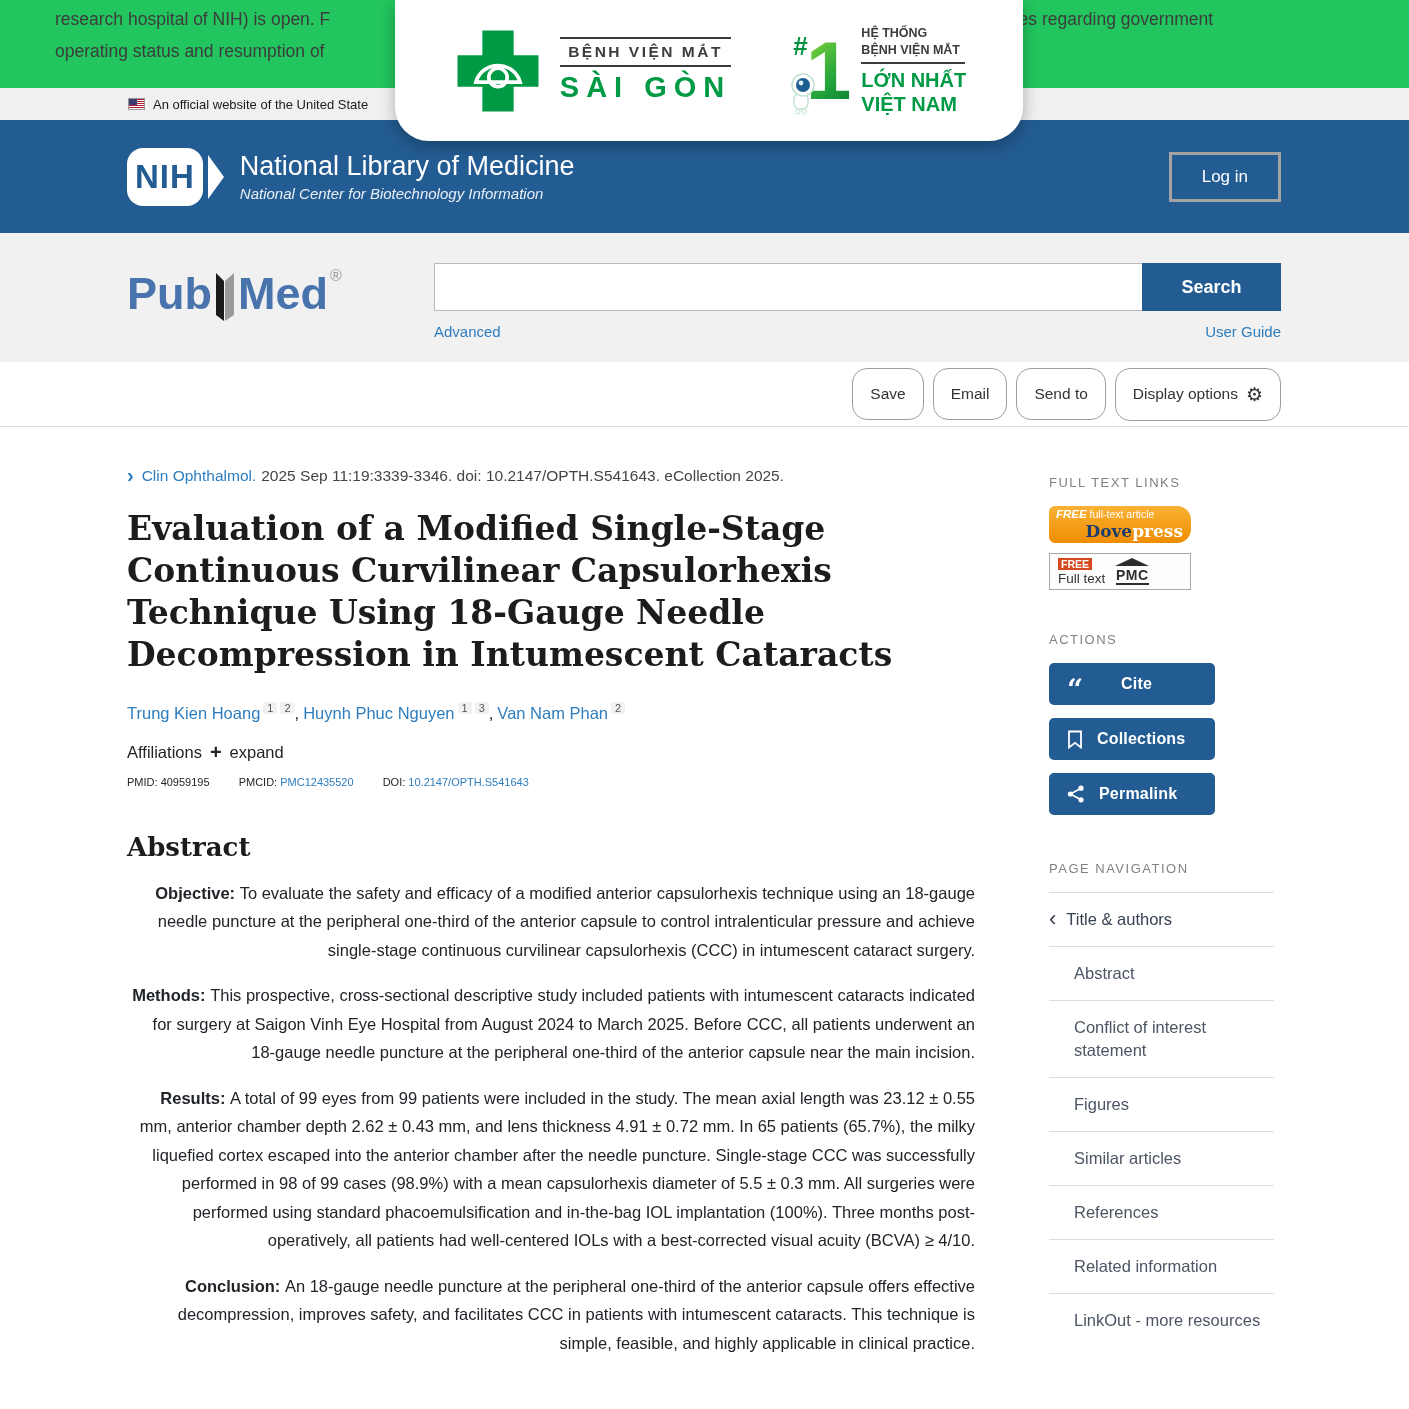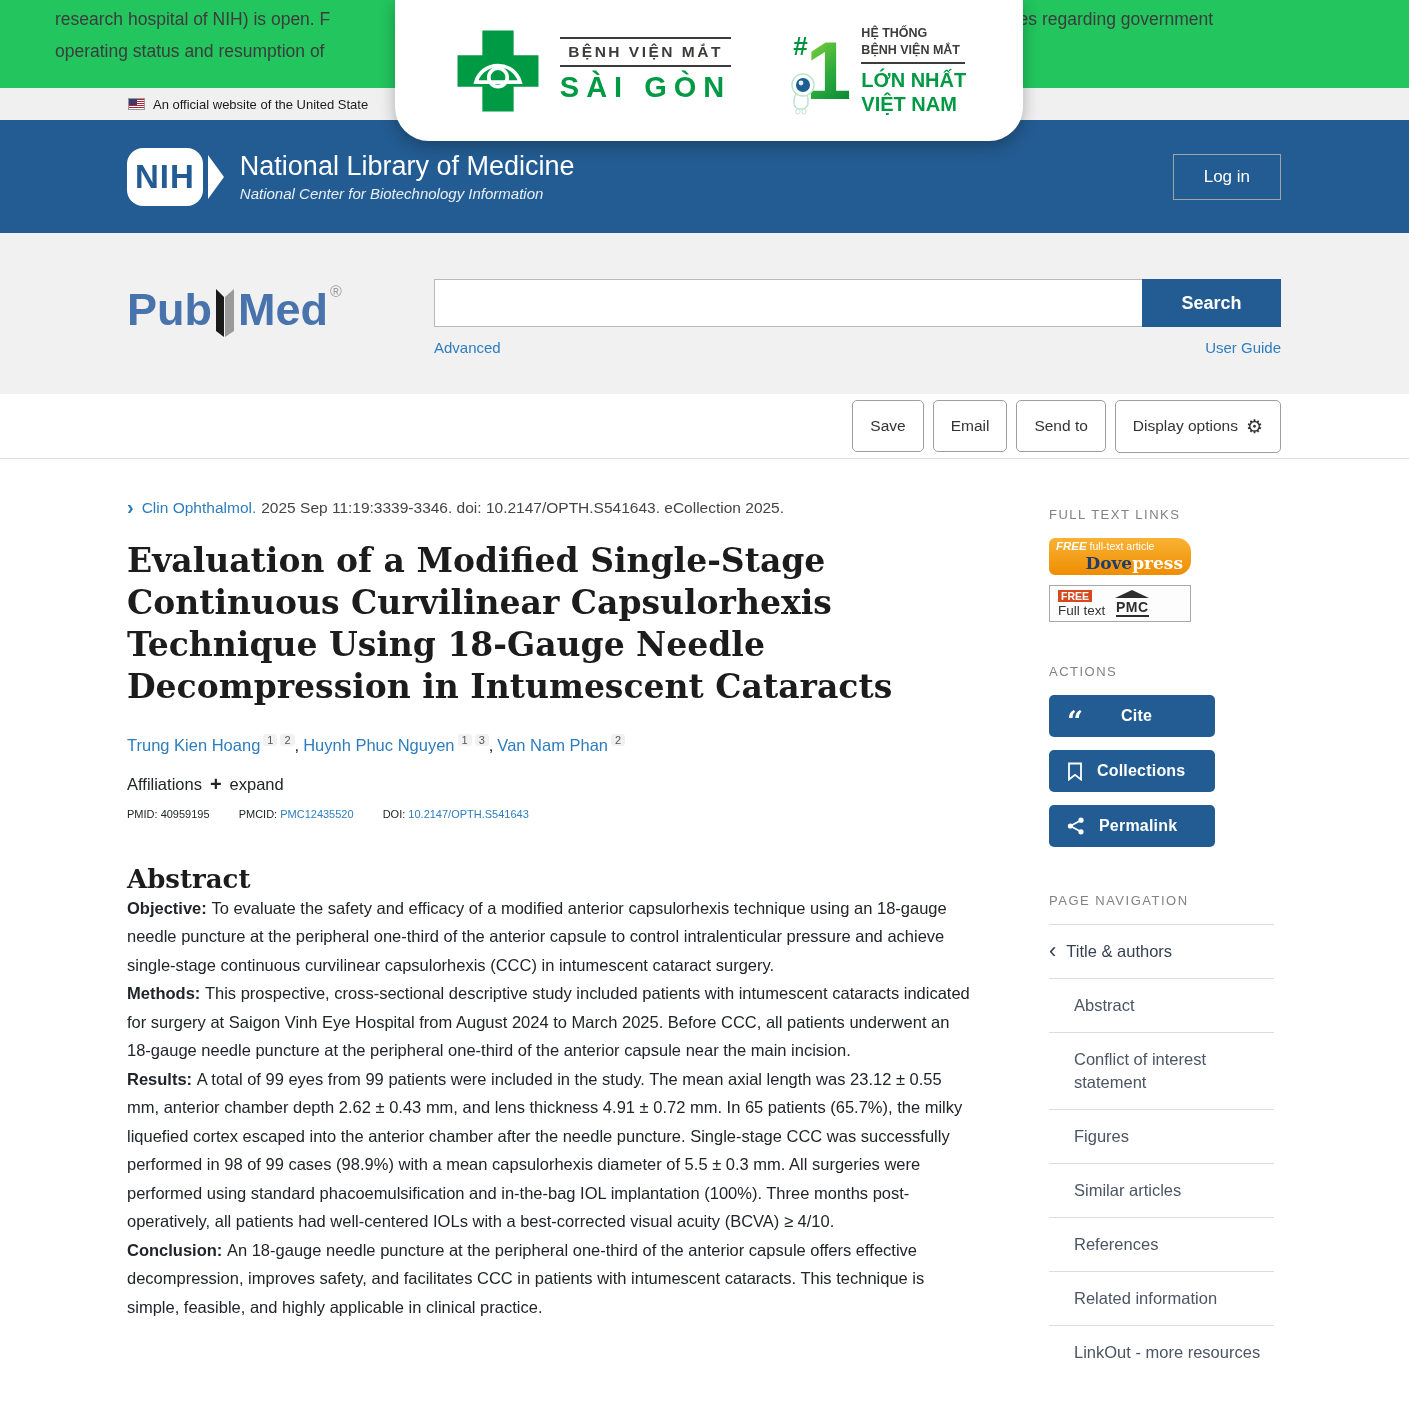--- a/index.html
+++ b/index.html
@@ -20,38 +20,38 @@
   .us-flag::before { content:""; position:absolute; left:0; top:0; width:8px; height:6px; background:#3c3b6e; }
 
   
   .nlm-header { height:113px; background:#235c92; display:flex; align-items:center; padding:0 128px 0 127px; }
   .nih-logo { display:flex; align-items:center; margin-right:16px; cursor:pointer; }
   .nih-box { background:#fff; color:#235c92; font-weight:bold; font-size:33px; padding:10px 8px; border-radius:16px; letter-spacing:1px; }
   .nih-arrow { width:0; height:0; border-top:22px solid transparent; border-bottom:22px solid transparent; border-left:16px solid #fff; margin-left:5px; }
   .nlm-titles { color:#fff; }
   .nlm-title { font-size:27px; font-weight:500; }
   .nlm-subtitle { font-size:15px; font-style:italic; margin-top:3px; color:#e8eef5; }
-  .login-btn { margin-left:auto; background:transparent; border:1px solid #a3a3a3; color:#fff; font-size:17px; padding:12px 30px; cursor:pointer; font-family:inherit; }
-
-  
-  .pubmed-bar { height:161px; background:#f1f1f1; padding:46px 128px 0 127px; display:flex; }
+  .login-btn { margin-left:auto; background:transparent; border:3px solid #a3a3a3; color:#fff; font-size:17px; padding:12px 30px; cursor:pointer; font-family:inherit; }
+
+  
+  .pubmed-bar { height:129px; background:#f1f1f1; padding:30px 128px 0 127px; display:flex; }
   .pubmed-logo { display:flex; align-items:flex-start; cursor:pointer; width:235px; padding-top:8px; }
   .pm-text { color:#4873ac; font-weight:bold; font-size:45px; line-height:1; }
   .pm-book { margin:0 -2px; }
   .pm-reg { color:#9a9a9a; font-size:16px; margin-top:-4px; margin-left:2px; }
   .search-zone { flex:1; margin-left:72px; }
   .search-row { display:flex; }
   .search-input { flex:1; height:48px; border:1px solid #b9b9b9; border-right:none; padding:0 12px; font-size:17px; background:#fff; }
   .search-btn { width:139px; height:48px; background:#235c92; color:#fff; border:none; font-weight:bold; font-size:18px; cursor:pointer; font-family:inherit; }
   .links-row { display:flex; justify-content:space-between; margin-top:12px; font-size:15px; }
   .links-row a { color:#2e7dbe; text-decoration:none; cursor:pointer; }
 
   
   .toolbar { height:65px; background:#fff; border-bottom:1px solid #ddd; display:flex; align-items:center; justify-content:flex-end; padding-right:128px; gap:9px; }
-  .tb-btn { background:#fff; border:1px solid #9e9e9e; border-radius:5px; padding:16px 17px; font-size:15.5px; color:#333; cursor:pointer; font-family:inherit; display:flex; align-items:center; gap:8px; }
+  .tb-btn { background:#fff; border:1px solid #9e9e9e; border-radius:15px; padding:16px 17px; font-size:15.5px; color:#333; cursor:pointer; font-family:inherit; display:flex; align-items:center; gap:8px; }
   .gear { font-size:19px; line-height:1; }
 
   
   .content { display:flex; padding:36px 128px 0 127px; }
   main { width:848px; }
   aside { width:225px; margin-left:74px; padding-top:12px; }
 
   
   .cite-row { font-size:15.5px; color:#444; display:flex; align-items:baseline; }
   .cite-chevron { color:#2e7dbe; font-size:20px; font-weight:bold; margin-right:8px; transform:translateY(1px); }
@@ -69,21 +69,21 @@
   .aff-row { margin-top:18px; font-size:16.5px; color:#212529; display:flex; align-items:center; gap:8px; }
   .plus-icon { font-size:20px; font-weight:bold; color:#212529; }
   .aff-expand { cursor:pointer; }
 
   .ids-row { margin-top:12px; font-size:11px; color:#212529; }
   .ids-row .grp { margin-right:26px; }
   .ids-row a { color:#2e7dbe; text-decoration:none; cursor:pointer; }
 
   
   .abstract-heading { font-family:"DejaVu Serif", serif; font-weight:bold; font-size:26px; color:#1c1c1c; margin-top:44px; }
-  .abs-p { font-size:16.5px; line-height:28.5px; color:#212529; margin-top:0; }
+  .abs-p { font-size:16.5px; line-height:28.5px; color:#212529; margin-top:17px;text-align:right; }
   .abs-p strong { font-weight:bold; }
 
   
   .side-heading { font-size:13px; letter-spacing:1.5px; color:#828282; margin-bottom:16px; }
   .badge-dove { width:142px; height:37px; border-radius:6px 14px 14px 6px; cursor:pointer;
     background:linear-gradient(180deg,#f9b233 0%,#ef8d03 100%); padding:3px 8px 3px 7px; display:flex; flex-direction:column; justify-content:center; }
   .dove-l1 { font-size:10.5px; color:#fff; line-height:1.2; }
   .dove-l1 .free { font-style:italic; font-weight:bold; font-size:11.5px; }
   .dove-l2 { text-align:right; font-family:"DejaVu Serif", serif; font-weight:bold; font-size:17px; line-height:1.1; }
   .dove-l2 .d1 { color:#1d3d6e; } .dove-l2 .d2 { color:#fff; }

